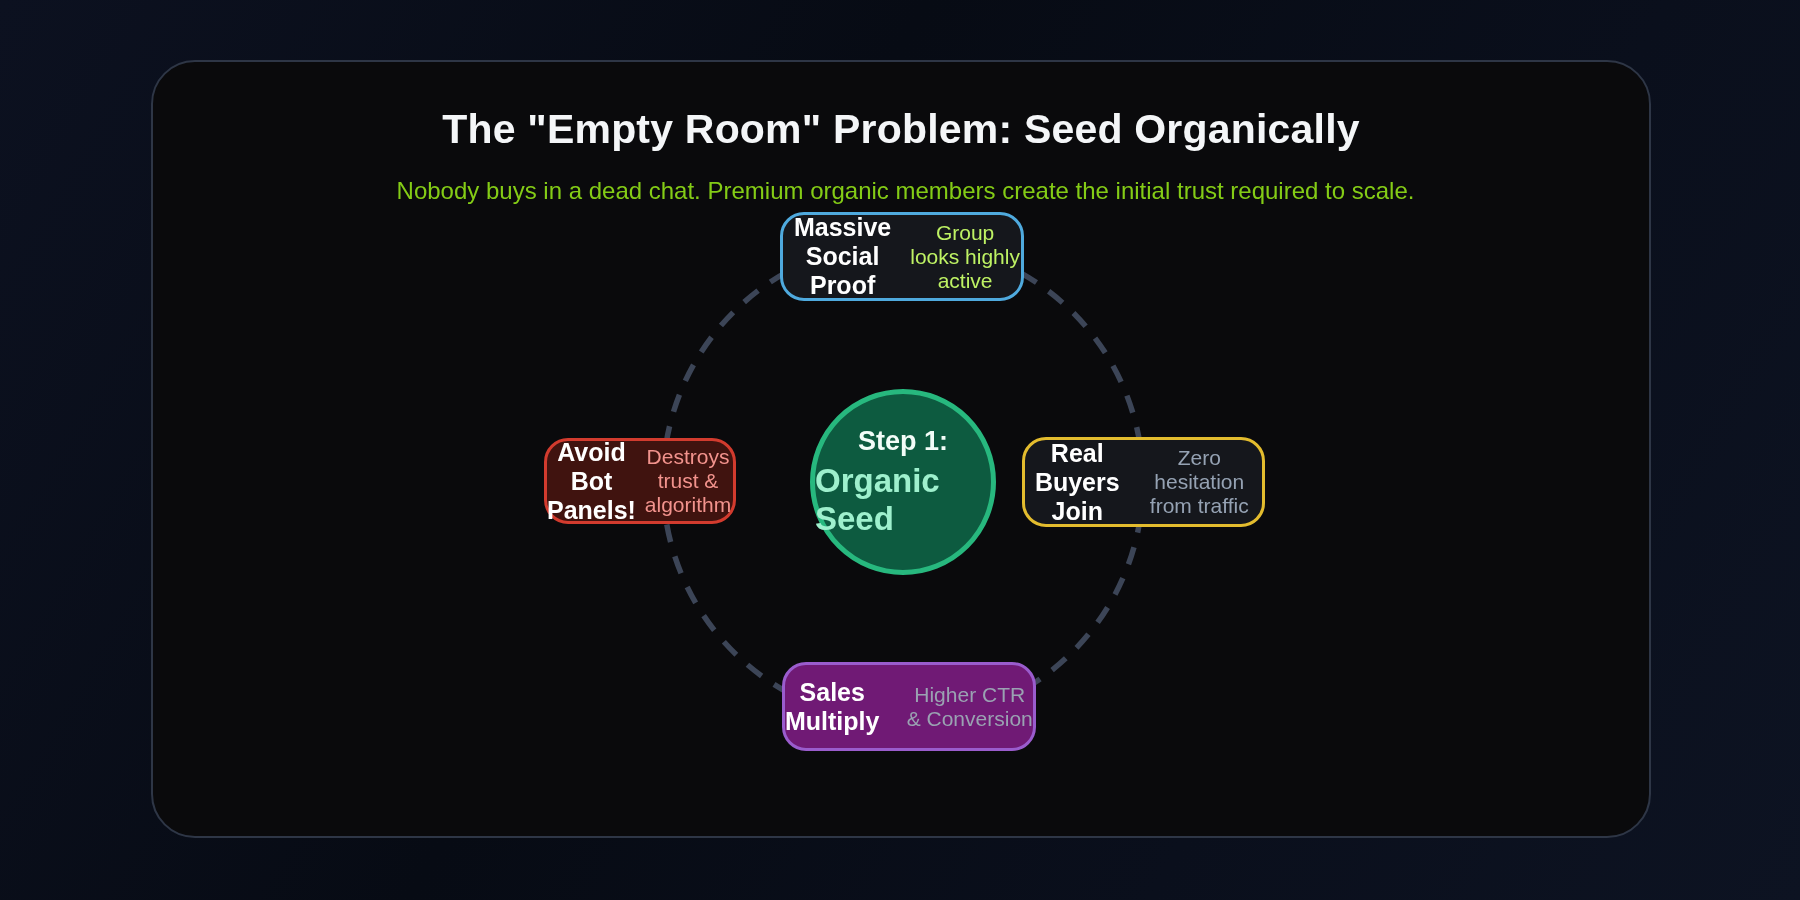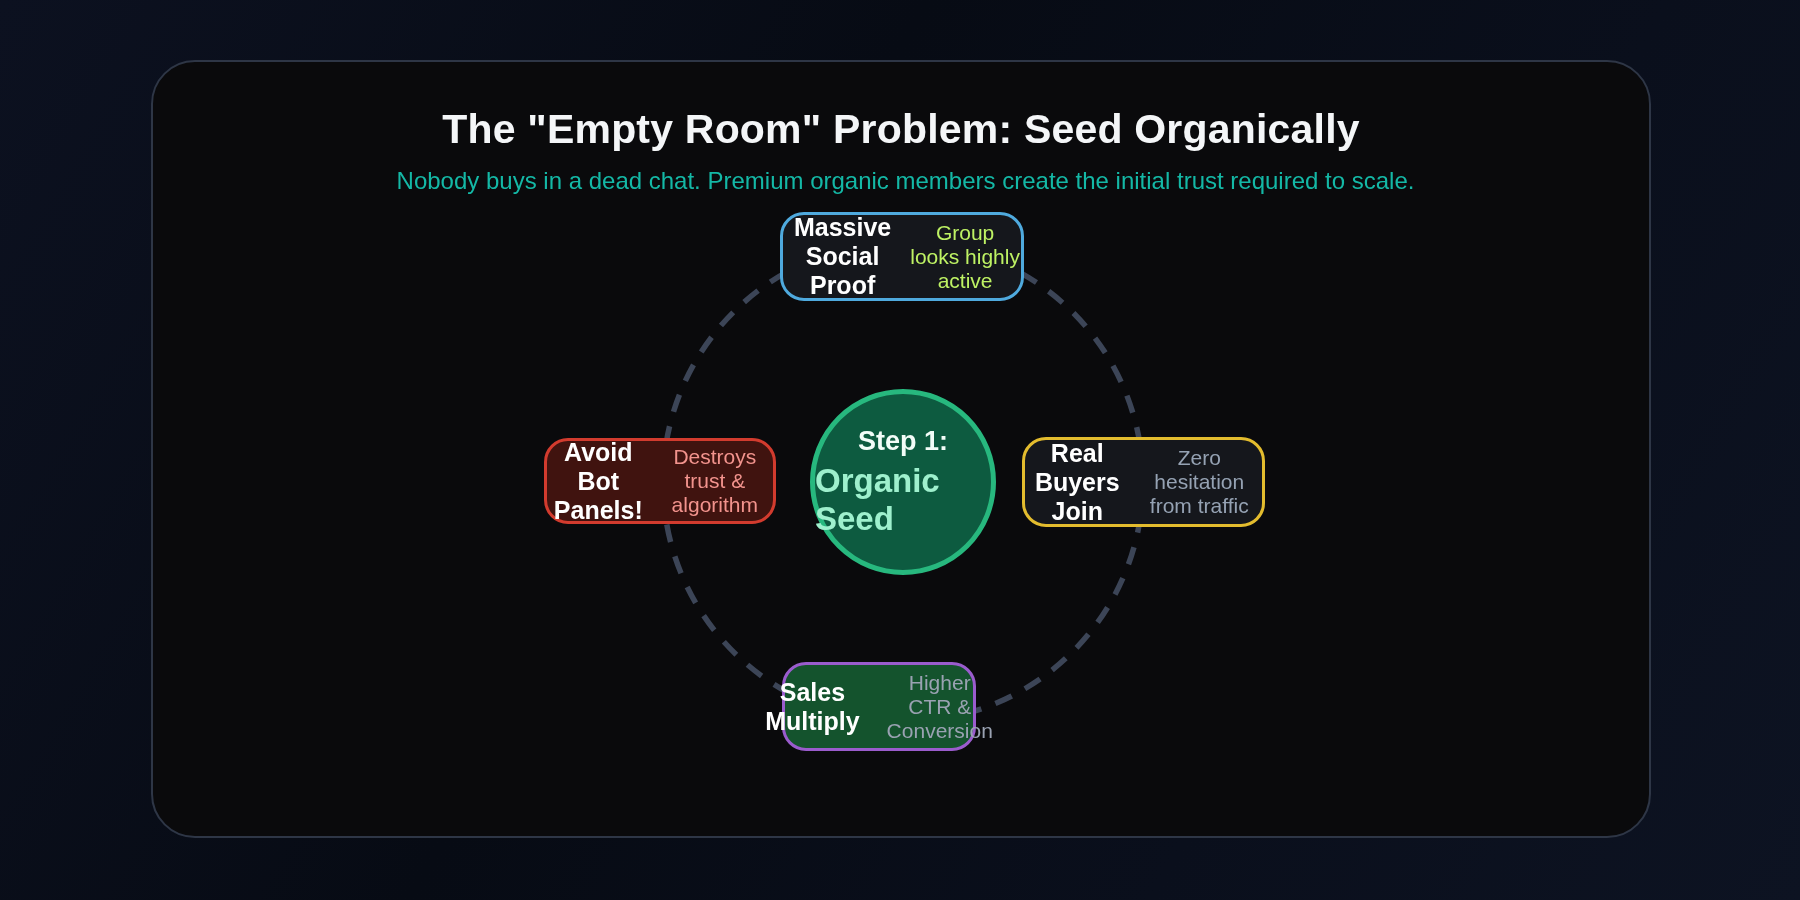--- a/index.html
+++ b/index.html
@@ -26,23 +26,23 @@
   }
   .header { text-align: center; }
   .title {
     margin-top: 44px;
     font-size: 41px;
     font-weight: 700;
     color: #f4f6f8;
     letter-spacing: 0.2px;
   }
   .subtitle {
-    margin-top: 14px;
+    margin-top: 24px;
     font-size: 24px;
-    color: #14b8a6;
+    color: #84cc16;
     padding-left: 9px;
   }
   .diagram {
     position: absolute;
     left: 0; top: 0;
     width: 1500px;
     height: 778px;
   }
   .ring-svg { position: absolute; left: 0; top: 0; }
   .node {
@@ -56,32 +56,32 @@
     text-align: center;
   }
   .node-title { font-size: 25px; font-weight: 700; color: #ffffff; }
   .node-sub { font-size: 21px; }
   .node-top {
     left: 627px; top: 150px; width: 244px; height: 89px;
     background: #15171c; border: 3px solid #4faade;
   }
   .node-top .node-sub { color: #bef264; }
   .node-left {
-    left: 391px; top: 376px; width: 232px; height: 86px;
+    left: 391px; top: 376px; width: 192px; height: 86px;
     background: #40130f; border: 3px solid #d23b2e;
   }
   .node-left .node-sub { color: #f2938d; }
   .node-right {
     left: 869px; top: 375px; width: 243px; height: 90px;
     background: #15171c; border: 3px solid #e3bc2e;
   }
   .node-right .node-sub { color: #95a2b3; }
   .node-bottom {
-    left: 629px; top: 600px; width: 194px; height: 89px;
-    background: #14532d; border: 3px solid #9a5ccd;
+    left: 629px; top: 600px; width: 254px; height: 89px;
+    background: #701a75; border: 3px solid #9a5ccd;
   }
   .node-bottom .node-sub { color: #9aa2b2; padding-left: 20px; }
   .center-circle {
     position: absolute;
     left: 657px; top: 327px;
     width: 186px; height: 186px;
     border-radius: 50%;
     background: #0d5b40;
     border: 5px solid #27b87e;
     display: flex;

